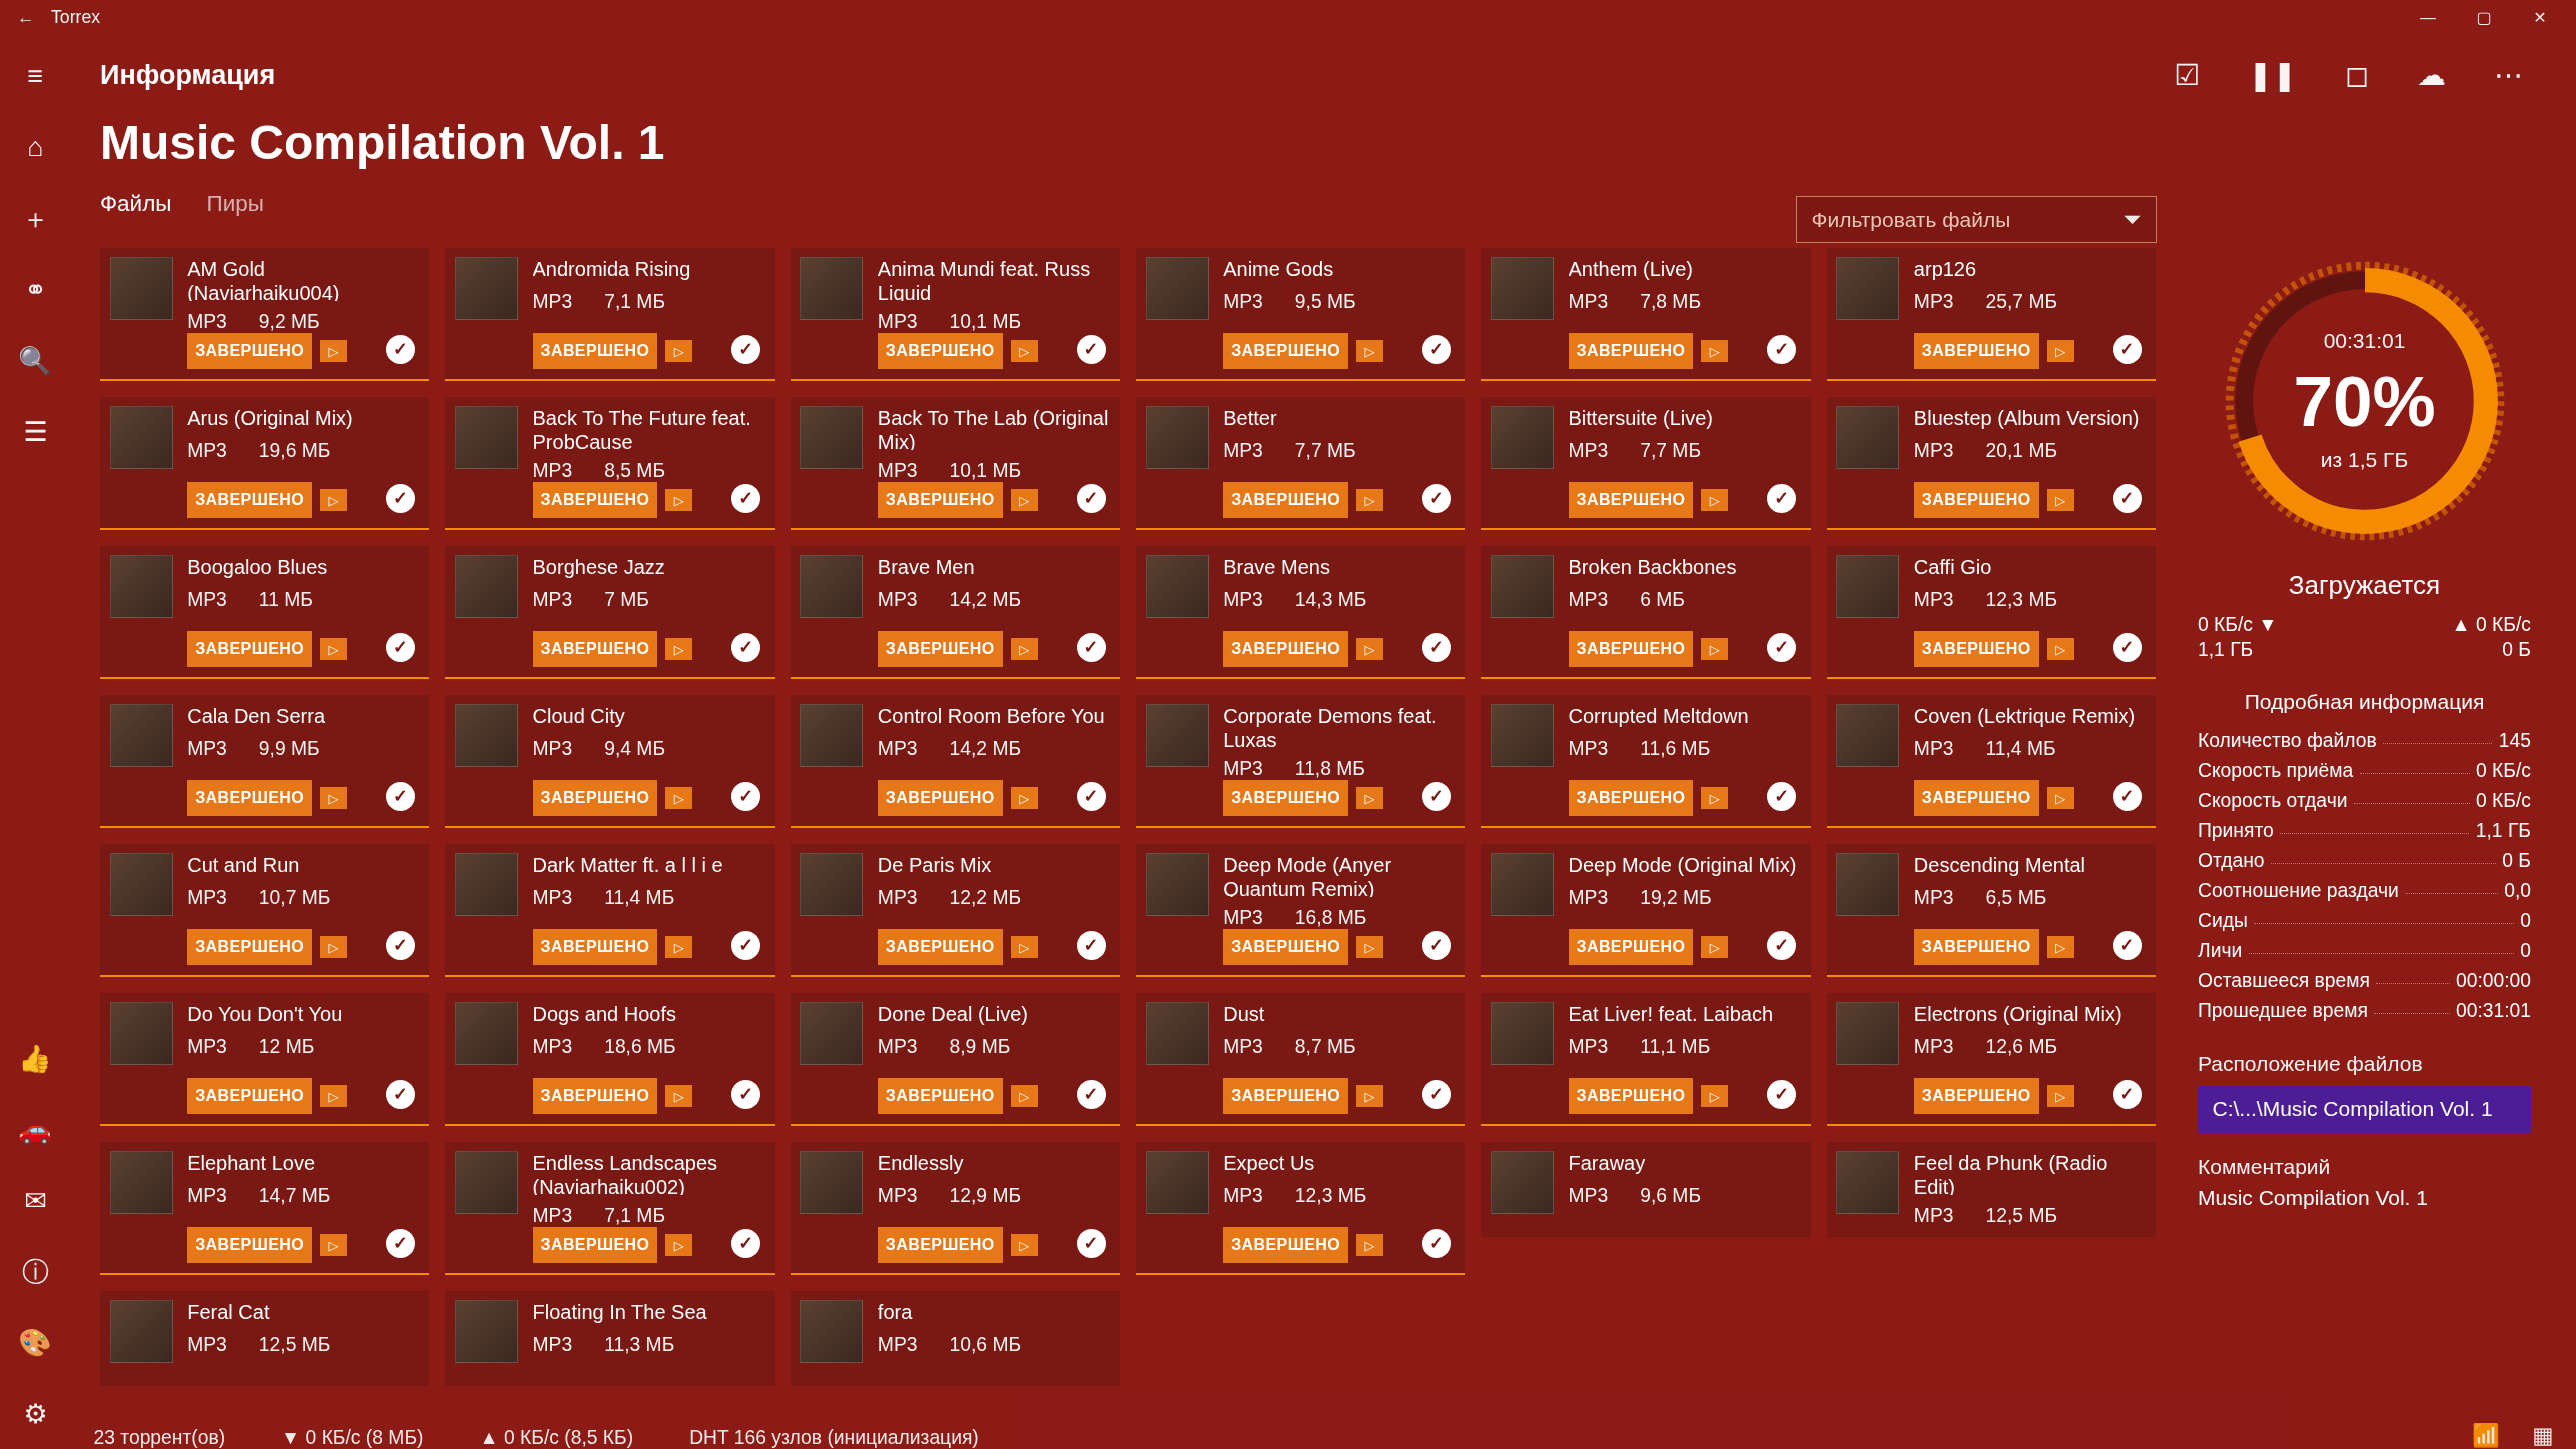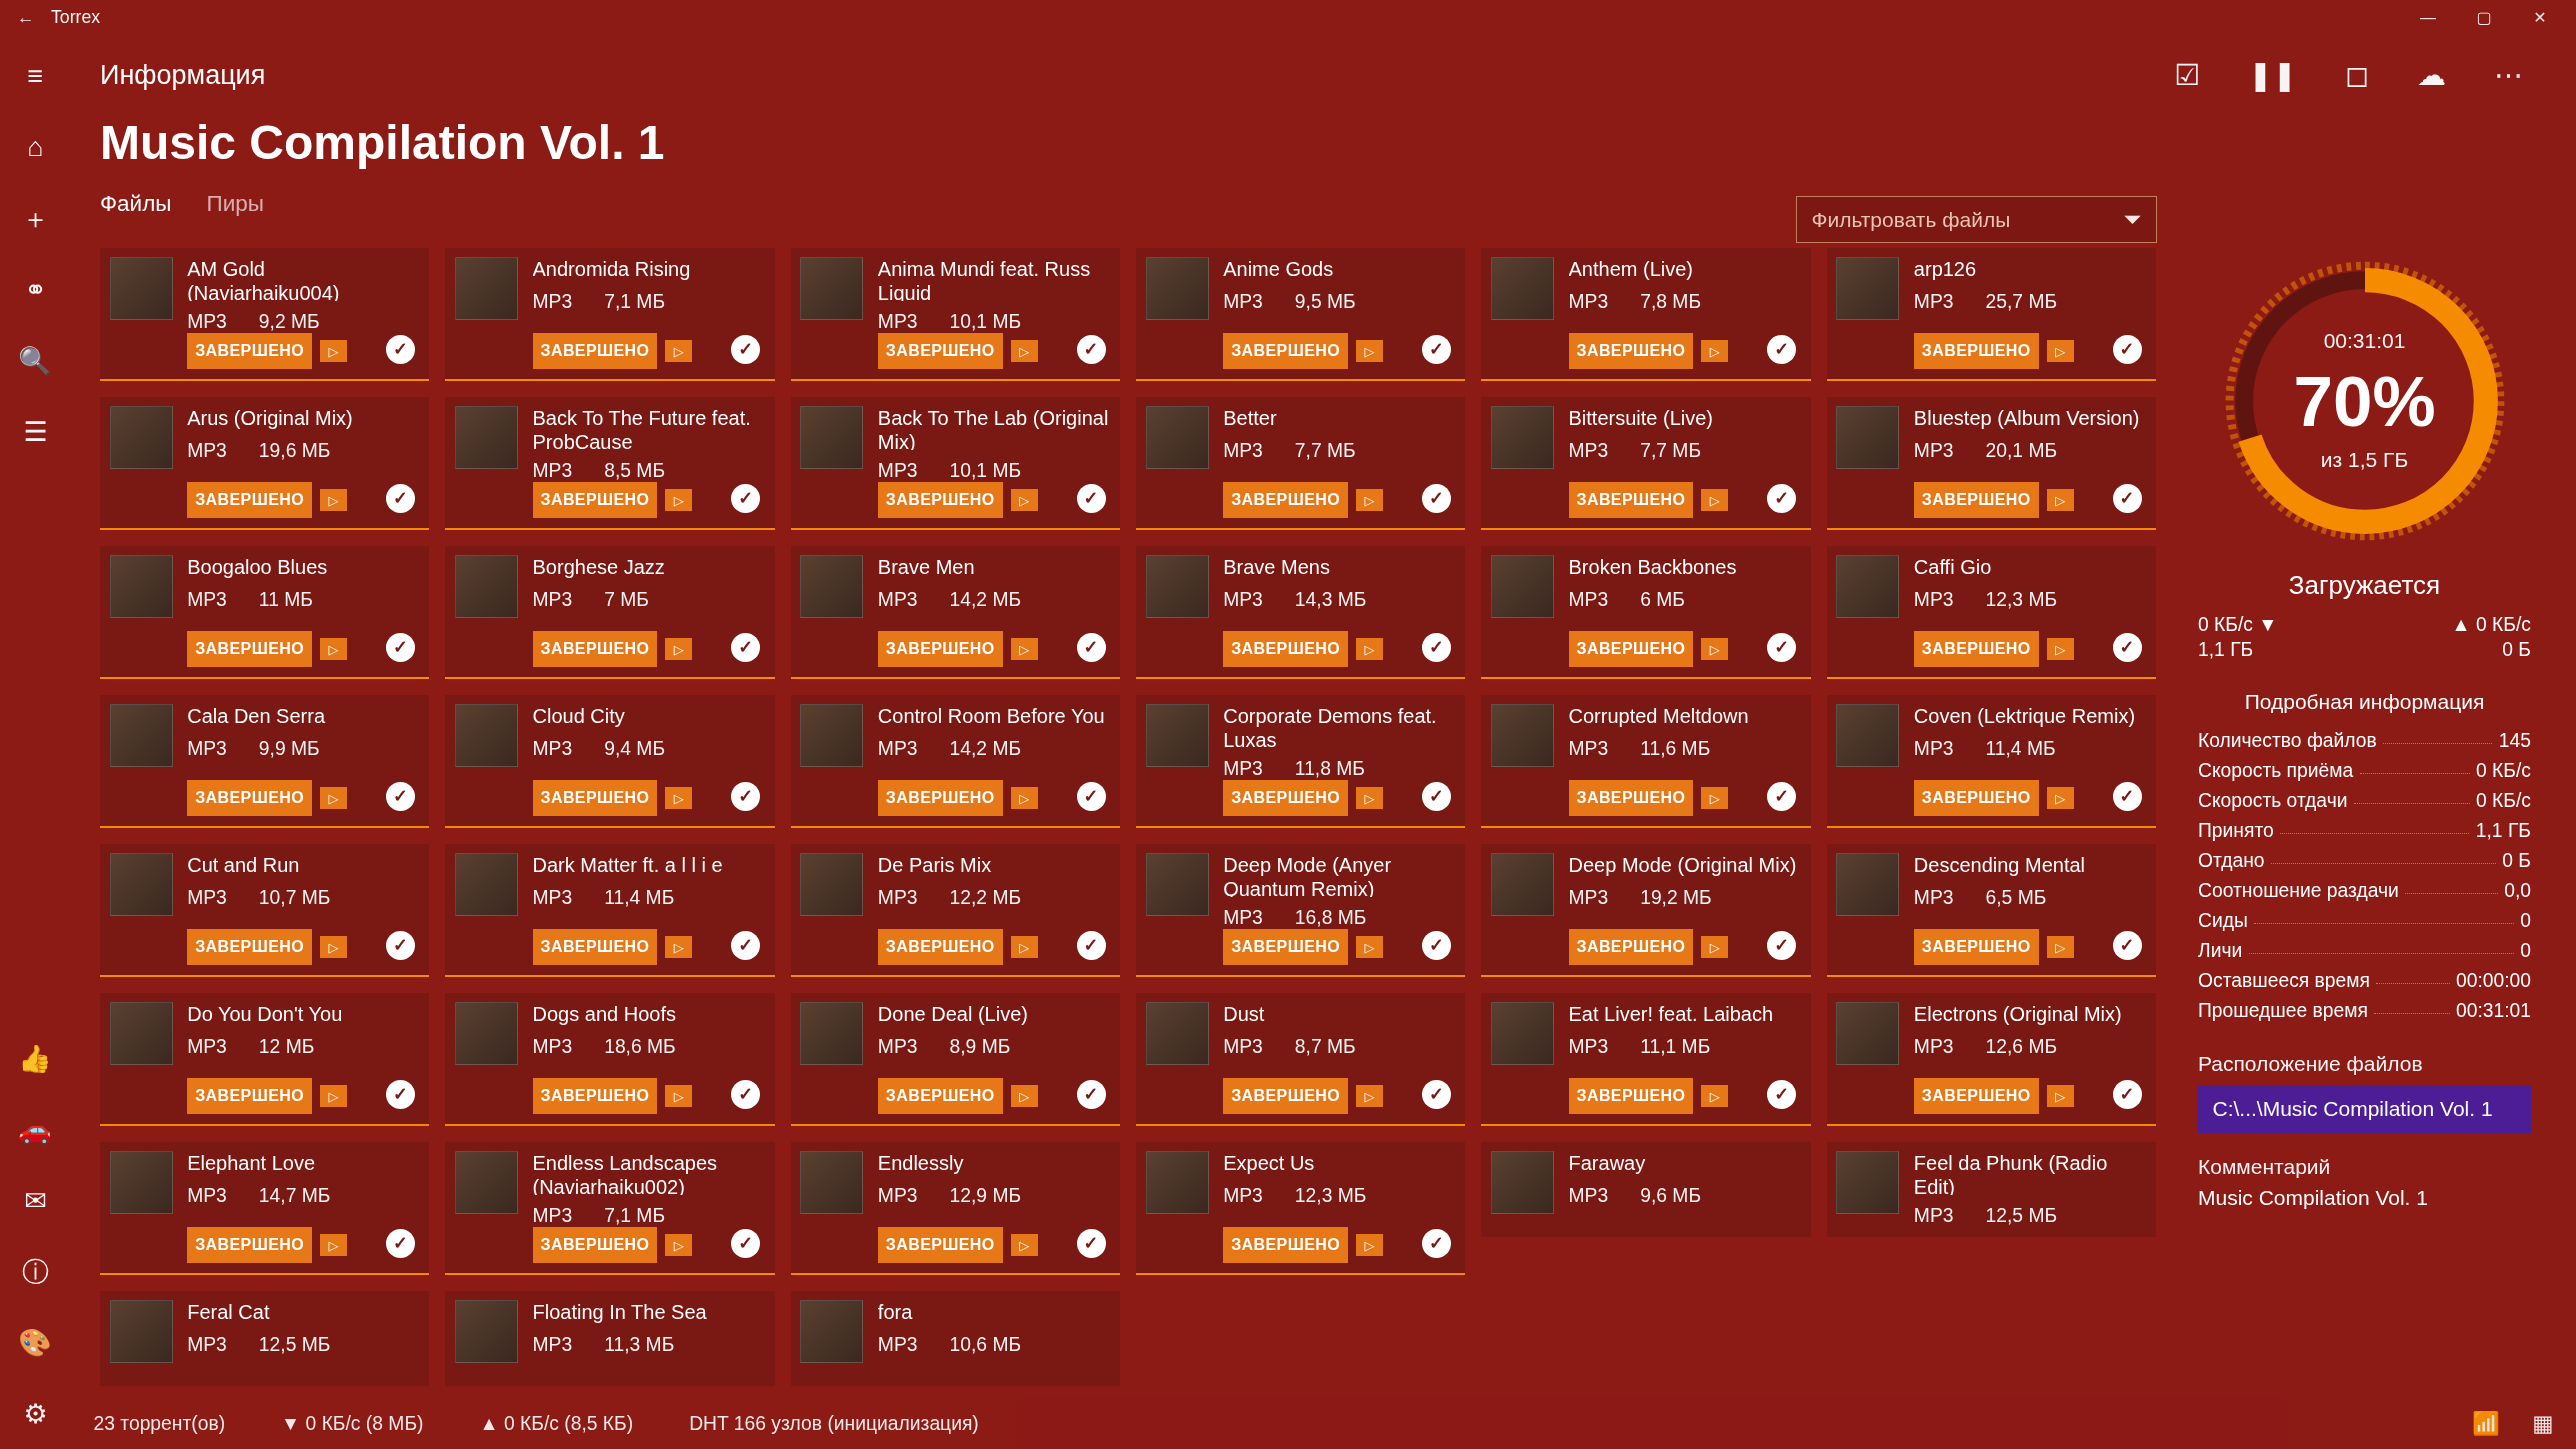--- a/index.html
+++ b/index.html
@@ -8,21 +8,21 @@
 .titlebar .back{width:35px;display:flex;justify-content:center;align-items:center;font-size:17.7px;opacity:.9}
 .titlebar .title{font-size:17.7px;opacity:.95;margin-left:8px}
 .titlebar .winbtns{margin-left:auto;display:flex}
 .titlebar .winbtns div{width:56px;height:35px;display:flex;justify-content:center;align-items:center;font-size:16px;opacity:.9}
 .app{display:flex;height:calc(1449px - 35px)}
 .sidebar{width:71px;background:#8c1a15;display:flex;flex-direction:column;align-items:center;padding-top:6.4px}
 .sidebar .icon{width:71px;height:71px;display:flex;justify-content:center;align-items:center;font-size:27px;opacity:.95}
 .sidebar .spacer{flex:1}
 .main{flex:1;display:flex;flex-direction:column;padding:16px 29px 0 29px;position:relative;background:#8c1a15}
 .top-row{display:flex;align-items:center;height:48px}
-.top-row .page-sub{font-size:27px;font-weight:400}
+.top-row .page-sub{font-size:27px;font-weight:700}
 .top-row .top-actions{margin-left:auto;display:flex;gap:48px;padding-right:24px}
 .top-row .top-actions div{font-size:29px;opacity:.95}
 .page-title{font-size:48px;font-weight:600;margin-top:16px}
 .tabs{display:flex;gap:35px;margin-top:21px;font-size:22.5px}
 .tabs .tab{opacity:.65;padding-bottom:4.8px}
 .tabs .tab.active{opacity:1}
 .filter-row{position:absolute;right:419px;top:161px}
 .filter-box{width:361px;height:47px;border:1.6px solid #c77e5e;background:rgba(0,0,0,.1);display:flex;align-items:center;padding:0 14.5px}
 .filter-box input{flex:1;background:transparent;border:none;color:#fff;font-size:21px;outline:none}
 .filter-box input::placeholder{color:#e8c4b5}
@@ -55,21 +55,21 @@
 .details-header{font-size:21px;margin-top:29px}
 .details-list{width:100%;margin-top:16px;font-size:19.3px}
 .details-list .row{display:flex;align-items:baseline;margin-bottom:8px}
 .details-list .row .lbl{white-space:nowrap}
 .details-list .row .dots{flex:1;border-bottom:1.6px dotted rgba(255,255,255,.4);margin:0 6.4px;position:relative;top:-3.2px}
 .details-list .row .val{white-space:nowrap}
 .loc-header{align-self:flex-start;font-size:21px;margin-top:22.5px;opacity:.95}
 .loc-box{width:100%;background:#4c1d95;padding:11.3px 14.5px;margin-top:9.7px;font-size:21px}
 .comment-header{align-self:flex-start;font-size:21px;margin-top:22.5px;opacity:.95}
 .comment-text{align-self:flex-start;font-size:21px;margin-top:6.4px}
-.statusbar{position:absolute;bottom:0;left:71px;right:0;height:51px;background:#8c1a15;display:flex;align-items:center;padding:0 22.5px;font-size:19.3px;gap:56px;opacity:.9}
+.statusbar{position:absolute;bottom:0;left:71px;right:0;height:51px;background:#8c1a15;display:flex;align-items:flex-end;padding:0 22.5px;font-size:19.3px;gap:56px;opacity:.9}
 .statusbar .right{margin-left:auto;display:flex;gap:32px;font-size:22.5px}
 </style>
 </head>
 <body>
 
 <div class="titlebar">
   <div class="back">←</div>
   <div class="title">Torrex</div>
   <div class="winbtns">
     <div>―</div>

